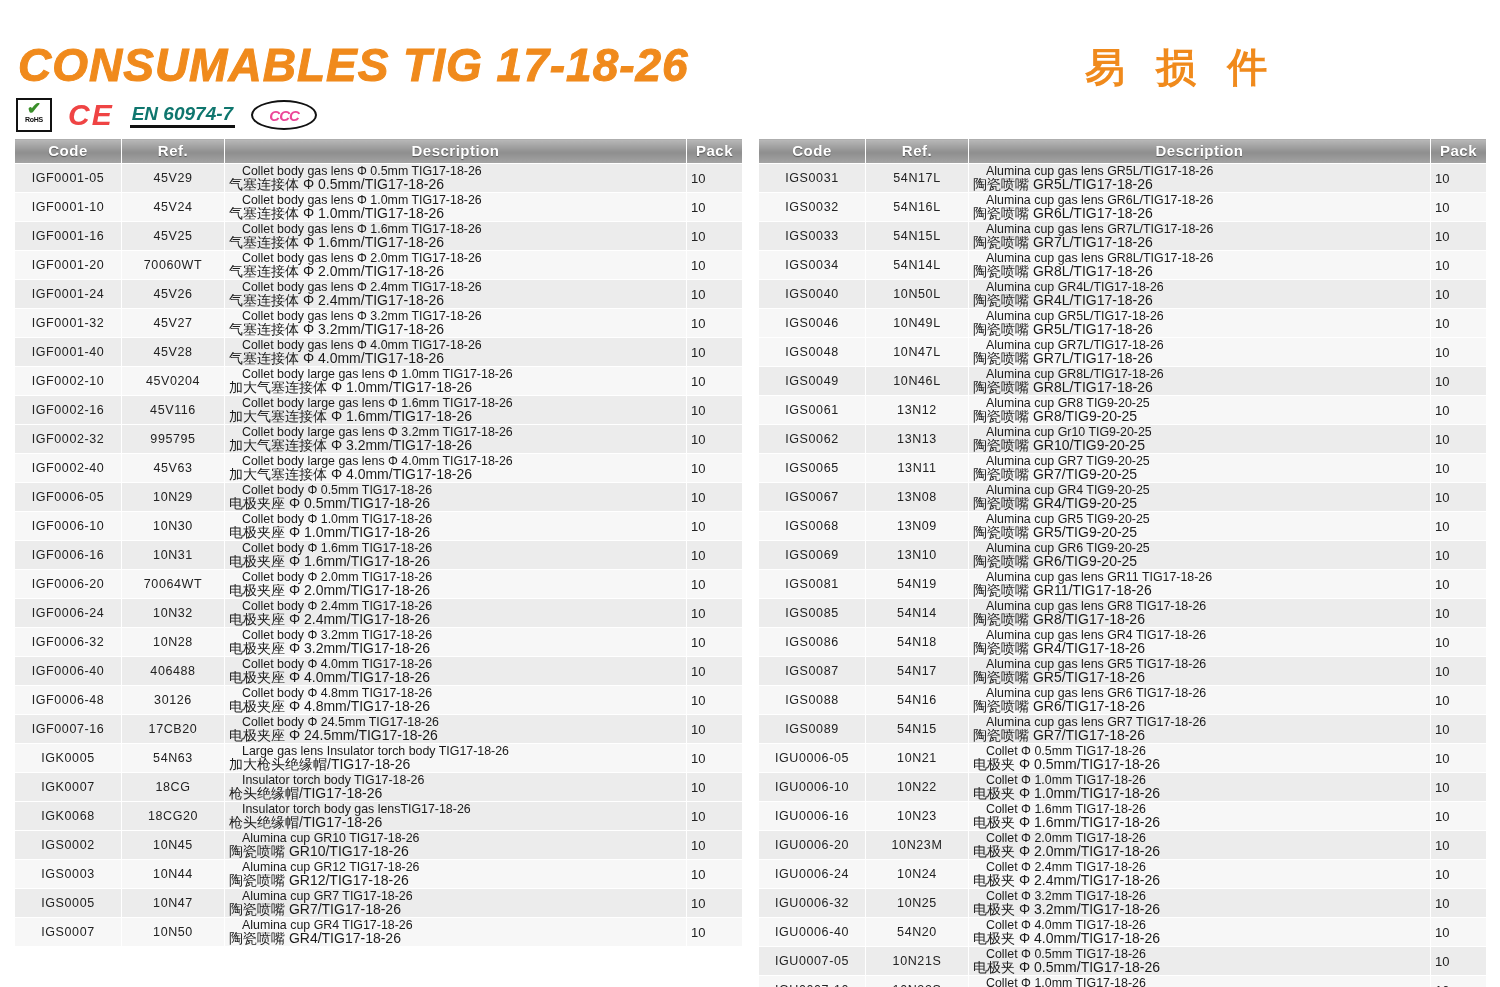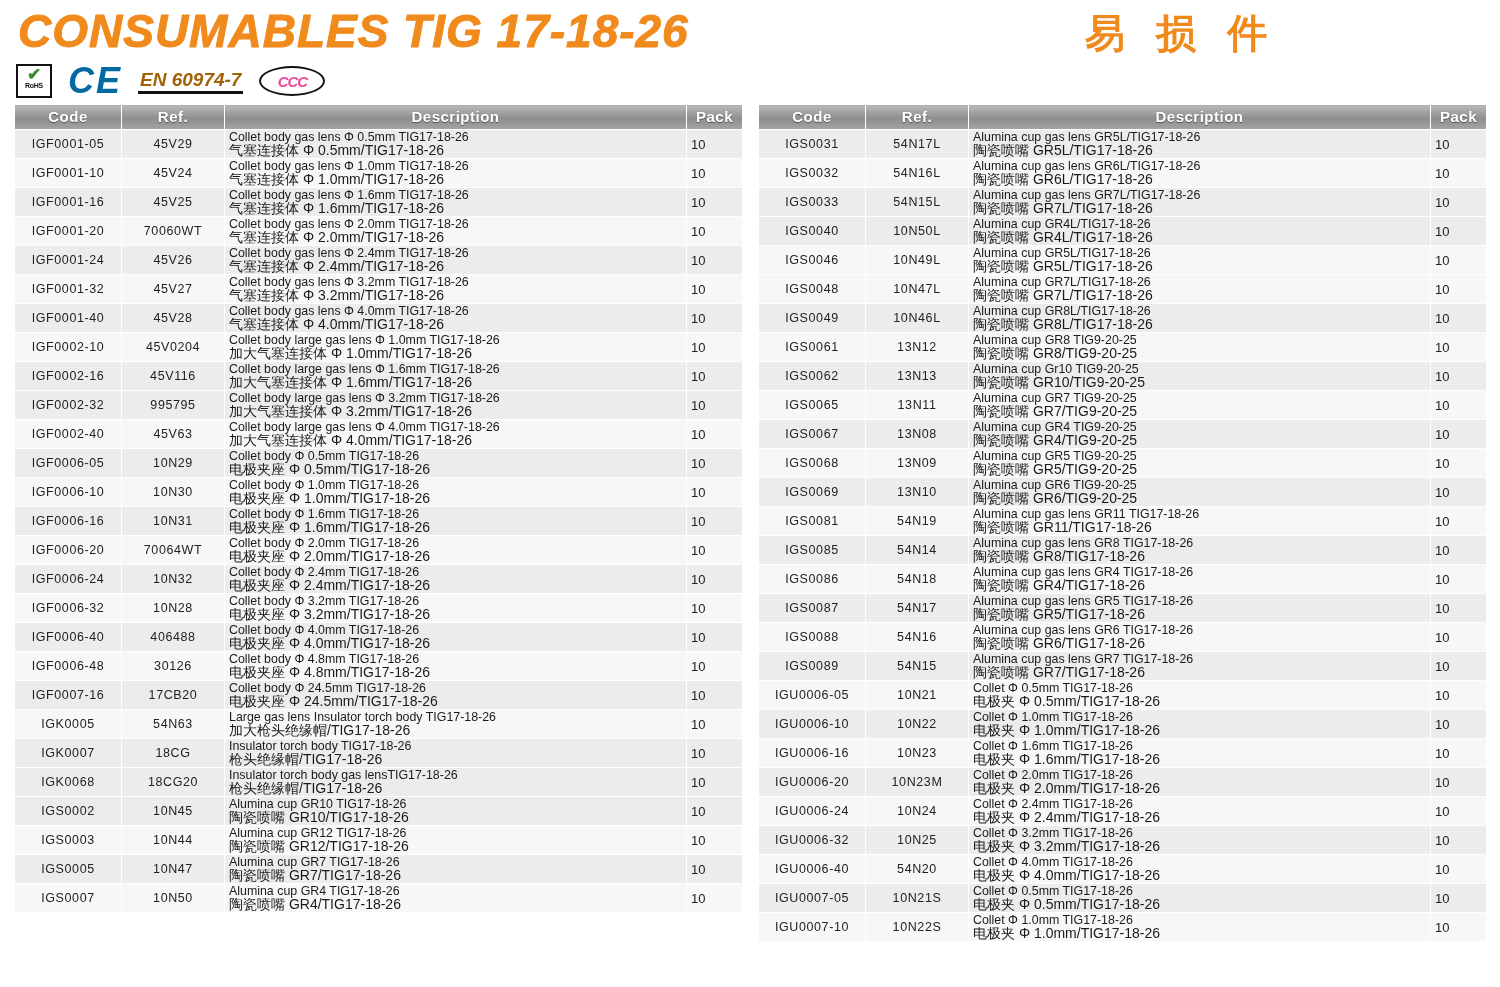--- a/index.html
+++ b/index.html
@@ -15,20 +15,21 @@
     width: 1500px;
     height: 987px;
     background: #fff;
     padding: 0;
   }
 
   
   .header {
     position: relative;
     height: 62px;
+    margin-top: 34px;
   }
   .title-en {
     position: absolute;
     left: 18px;
     top: 4px;
     font-size: 46px;
     font-weight: bold;
     font-style: italic;
     letter-spacing: 1px;
     color: #F08A1C;
@@ -63,32 +64,32 @@
     align-items: center; justify-content: flex-start;
     padding-top: 1px;
   }
   .cert-rohs .tick {
     font-size: 17px; line-height: 15px; color: #3a8f2a; font-weight: bold;
   }
   .cert-rohs .lbl {
     font-size: 7px; font-weight: bold; color: #111; letter-spacing: -0.3px;
   }
   .cert-ce {
-    font-size: 36px;
+    font-size: 30px;
     font-weight: bold;
     font-style: italic;
-    color: #0369a1;
+    color: #ef4444;
     letter-spacing: 2px;
     line-height: 30px;
   }
   .cert-en {
     font-size: 19px;
     font-weight: bold;
     font-style: italic;
-    color: #a16207;
+    color: #0f766e;
     border-bottom: 3px solid #111;
     line-height: 22px;
     padding: 0 2px;
   }
   .cert-ccc {
     width: 66px; height: 30px;
     border: 2px solid #111;
     border-radius: 50%;
     display: flex; align-items: center; justify-content: center;
     font-size: 15px; font-weight: bold; font-style: italic; color: #ec4899;
@@ -150,20 +151,21 @@
   }
   td.desc {
     padding-left: 6px;
   }
   .d-en {
     font-size: 12.4px;
     color: #1a1a1a;
     line-height: 13px;
     white-space: nowrap;
     overflow: hidden;
+    margin-left: 13px;
   }
   .d-cn {
     font-size: 14px;
     color: #1a1a1a;
     line-height: 13px;
     white-space: nowrap;
     overflow: hidden;
   }
 </style>
 </head>
@@ -489,20 +491,29 @@
             </tr>
             <tr>
               <td class="code">IGS0033</td>
               <td class="ref">54N15L</td>
               <td class="desc">
                 <div class="d-en">Alumina cup gas lens GR7L/TIG17-18-26</div>
                 <div class="d-cn">陶瓷喷嘴 GR7L/TIG17-18-26</div>
               </td>
               <td class="pack">10</td>
             </tr>
+            <tr class="alt">
+              <td class="code">IGS0034</td>
+              <td class="ref">54N14L</td>
+              <td class="desc">
+                <div class="d-en">Alumina cup gas lens GR8L/TIG17-18-26</div>
+                <div class="d-cn">陶瓷喷嘴 GR8L/TIG17-18-26</div>
+              </td>
+              <td class="pack">10</td>
+            </tr>
             <tr>
               <td class="code">IGS0040</td>
               <td class="ref">10N50L</td>
               <td class="desc">
                 <div class="d-en">Alumina cup GR4L/TIG17-18-26</div>
                 <div class="d-cn">陶瓷喷嘴 GR4L/TIG17-18-26</div>
               </td>
               <td class="pack">10</td>
             </tr>
             <tr class="alt">

